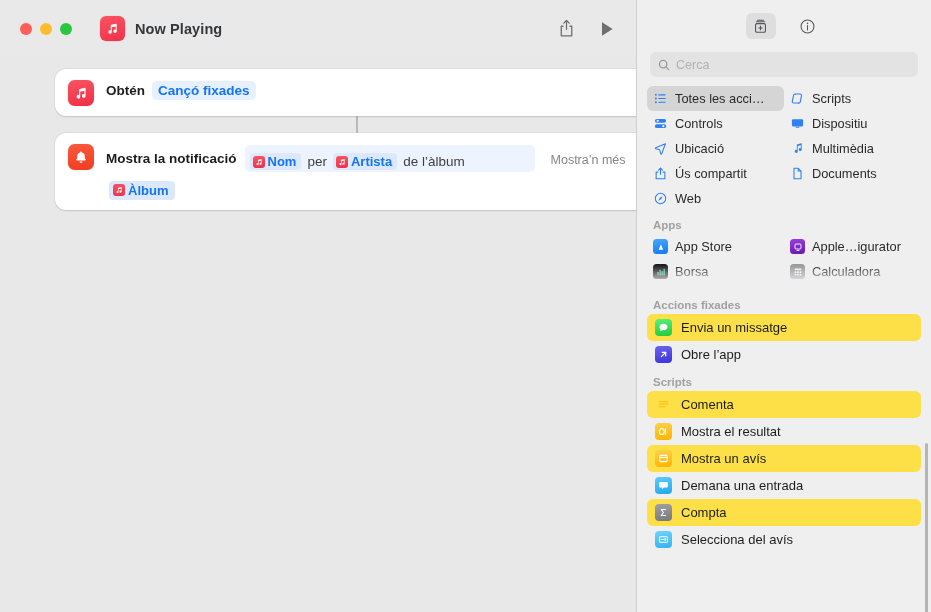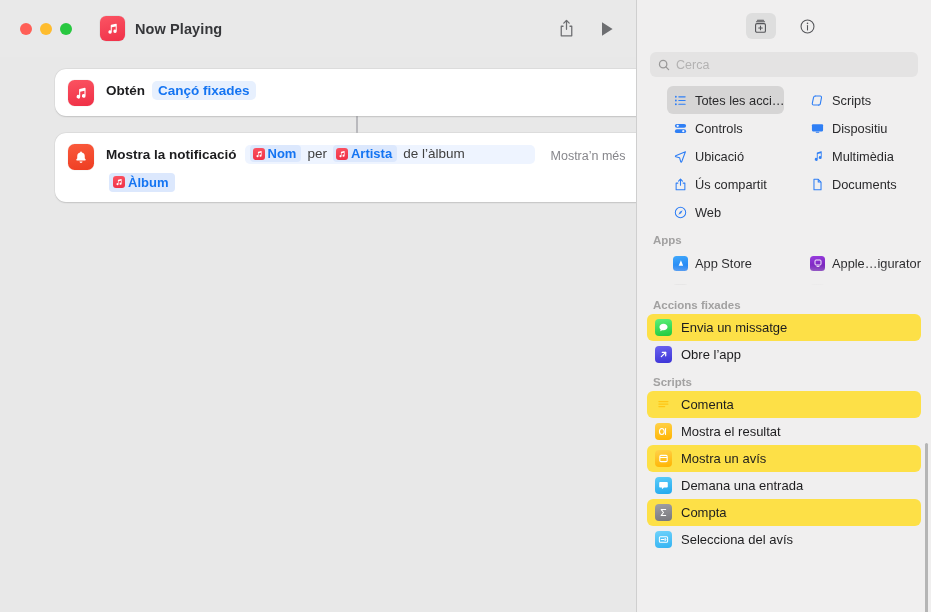--- a/index.html
+++ b/index.html
@@ -86,21 +86,21 @@
     display:inline-block;
     color:#1474f2; font-size: 13.5px; font-weight: 600;
     background: #e7f0fe; border-radius: 5px;
     padding: 2px 6px; margin-left: 7px;
     white-space: nowrap;
   }
 
   
   .notif-field {
     background:#eef4ff; border-radius: 5px;
-    margin-left: 8px; padding: 0 7px 2px 5px;
+    margin-left: 8px; padding: 8px 7px 2px 5px;
     display:flex; align-items:center; gap:0;
     flex: 0 1 auto; min-width: 0;
     width: 290px;
   }
   .tok {
     display:inline-flex; align-items:center; gap:3px;
     background:#dce8fd; border-radius: 4px;
     padding: 1px 5px 1px 3px;
     color:#1474f2; font-size:13px; font-weight:600;
     white-space: nowrap;
@@ -166,23 +166,23 @@
     overflow: hidden;
     flex: 0 0 auto;
   }
   #cat-grid {
     display:grid; grid-template-columns: 1fr 1fr;
     column-gap: 0; row-gap: 0;
     padding: 0 10px;
   }
   .cat {
     display:flex; align-items:center; gap:7px;
-    height: 25px; padding: 14px 6px; border-radius: 6px;
+    height: 25px; padding: 0 6px; border-radius: 6px;
     font-size: 12.8px; color:#2a2a2c;
-    white-space:nowrap; overflow:hidden;margin-left:20px;
+    white-space:nowrap; overflow:hidden;
   }
   .cat.sel { background:#d6d5d5; }
   .cat-ic {
     width:15px; height:15px; flex:0 0 auto;
     display:flex;align-items:center;justify-content:center;
     color:#2f7ff5;
   }
   .grp-head {
     font-size: 11.5px; color:#a2a1a1; font-weight:600;
     padding: 8px 16px 3px;

